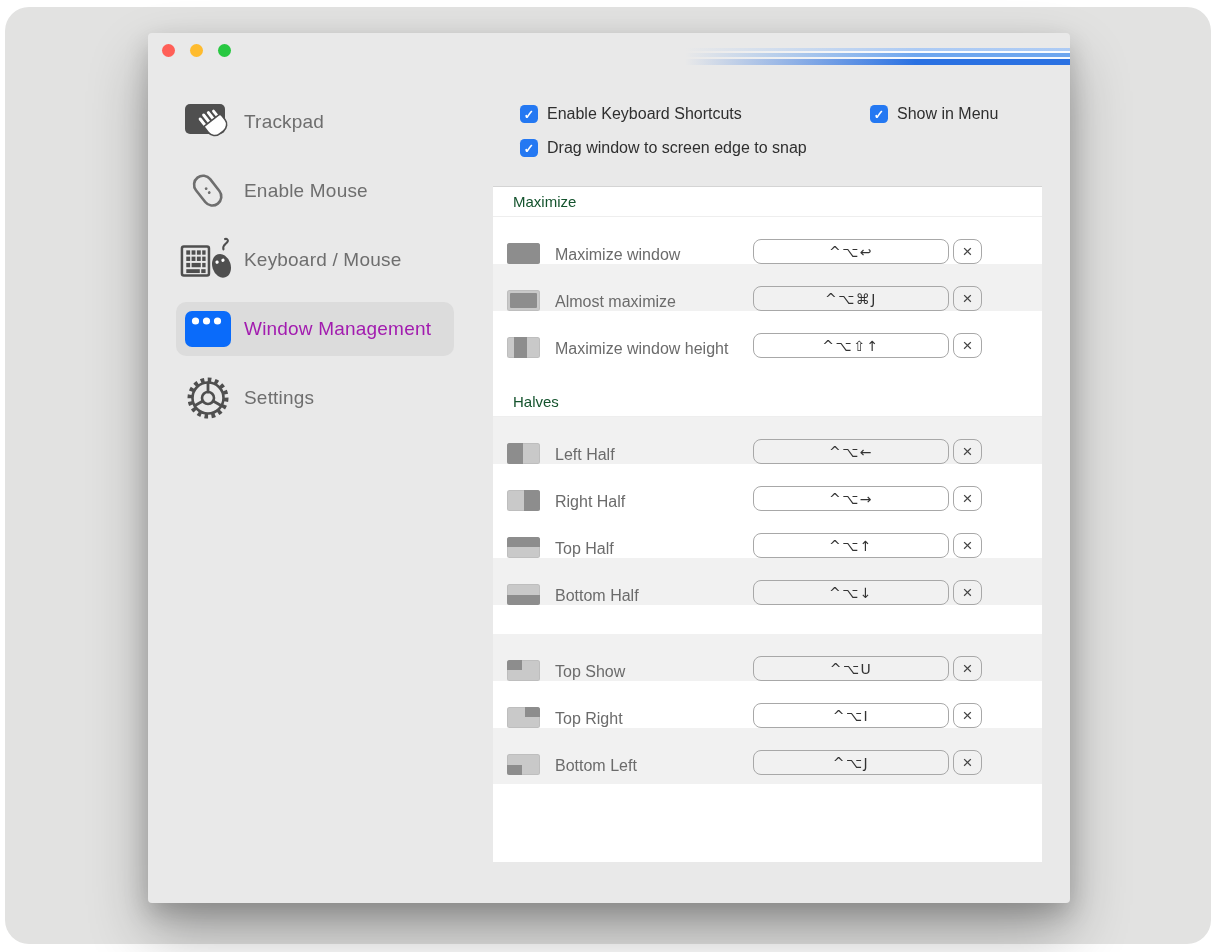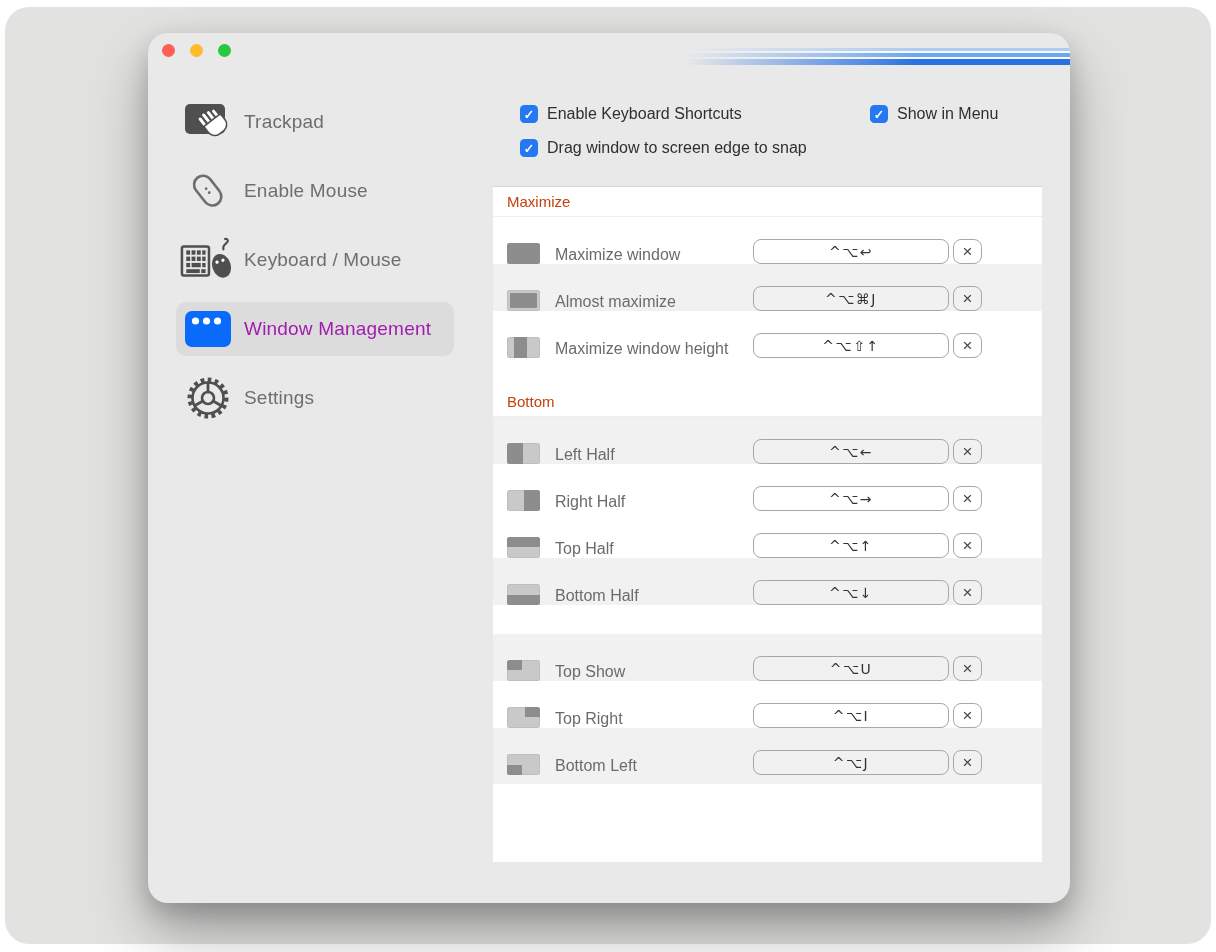--- a/index.html
+++ b/index.html
@@ -1,20 +1,20 @@
 <!DOCTYPE html>
 <html><head>
 <meta charset="utf-8">
 <style>
   * { margin:0; padding:0; box-sizing:border-box; }
   html,body { width:1216px; height:952px; background:#ffffff; font-family:"Liberation Sans", sans-serif; overflow:hidden; }
   .stage { position:relative; width:1216px; height:952px; background:#fff; }
   .desktop { position:absolute; left:5px; top:7px; right:5px; bottom:8px; background:#e2e2e1; border-radius:24px; }
   .window { position:absolute; left:148px; top:33px; width:922px; height:870px; background:#e9e9e9;
-            border-radius:20px; box-shadow:0 30px 60px rgba(0,0,0,.30), 0 10px 25px rgba(0,0,0,.18);
+            border-radius:4px; box-shadow:0 30px 60px rgba(0,0,0,.30), 0 10px 25px rgba(0,0,0,.18);
             overflow:hidden; }
   
   .traffic { position:absolute; left:14px; top:11px; display:flex; gap:15px; }
   .traffic span { width:13px; height:13px; border-radius:50%; display:block; }
   
   .stripe { position:absolute; top:15px; right:0; width:385px; }
   .stripe .s1 { height:3px; background:linear-gradient(90deg, rgba(169,201,245,0), rgba(169,201,245,.95) 60%); }
   .stripe .g1 { height:2px; background:linear-gradient(90deg, rgba(252,253,255,0), #fbfcff 60%); }
   .stripe .s2 { height:4px; background:linear-gradient(90deg, rgba(110,166,239,0), #6ea6ef 60%); }
   .stripe .g2 { height:2px; background:linear-gradient(90deg, rgba(250,252,255,0), #f6f9ff 60%); }
@@ -28,21 +28,21 @@
   .side-label { font-size:19px; color:#6e6e6e; letter-spacing:.2px; white-space:nowrap; }
   .side-item.selected .side-label { color:#a21caf; }
   
   .toggle { position:absolute; display:flex; align-items:center; gap:9px; }
   .cbox { width:18px; height:18px; border-radius:4.5px; background:#2478f2; color:#fff; font-size:12.5px;
           font-weight:bold; display:flex; align-items:center; justify-content:center; flex:0 0 auto; }
   .toggle .t-label { font-size:16px; color:#2f2f2f; white-space:nowrap; }
   
   .panel { position:absolute; left:345px; top:153px; width:549px; height:676px; background:#ffffff;
            border-top:1px solid #d4d4d4; overflow:hidden; }
-  .sec-header { height:30px; line-height:30px; padding-left:14px; font-size:15px; color:#c2410c;
+  .sec-header { height:30px; line-height:30px; padding-left:20px; font-size:15px; color:#14532d;
                 background:#fff; border-bottom:1px solid #eeeeee; }
   .sec-gap { height:29px; background:#fff; }
   .srow { height:47px; display:flex; align-items:flex-end; padding:0 60px 0 14px; background:#fff; }
   .srow.alt { background:#f1f1f1; }
   .srow .r-label { font-size:16px; color:#6b6b6b; margin-left:15px; flex:1 1 auto; white-space:nowrap; }
   .pill { width:196px; height:25px; border:1px solid #a8a8a8; border-radius:8px; background:transparent;
           display:flex; align-items:center; justify-content:center; font-family:"DejaVu Sans", sans-serif;
           font-size:14px; color:#333; letter-spacing:1.5px; flex:0 0 auto; }
   .pill.record { width:229px; font-family:"Liberation Sans", sans-serif; letter-spacing:.2px; font-size:14.5px; color:#222; }
   .clear-btn { width:29px; height:25px; margin-left:4px; border:1px solid #a8a8a8; border-radius:8px;
@@ -215,21 +215,21 @@
           <span class="mini mini-zone-height">
             <i></i>
           </span>
           <span class="r-label">Maximize window height</span>
           <button class="pill">^⌥⇧↑</button>
           <button class="clear-btn">
             <span>×</span>
           </button>
         </div>
         <div class="sec-gap"></div>
-        <div class="sec-header">Bottom</div>
+        <div class="sec-header">Halves</div>
         <div class="srow alt">
           <span class="mini mini-zone-left-half">
             <i></i>
           </span>
           <span class="r-label">Left Half</span>
           <button class="pill">^⌥←</button>
           <button class="clear-btn">
             <span>×</span>
           </button>
         </div>

